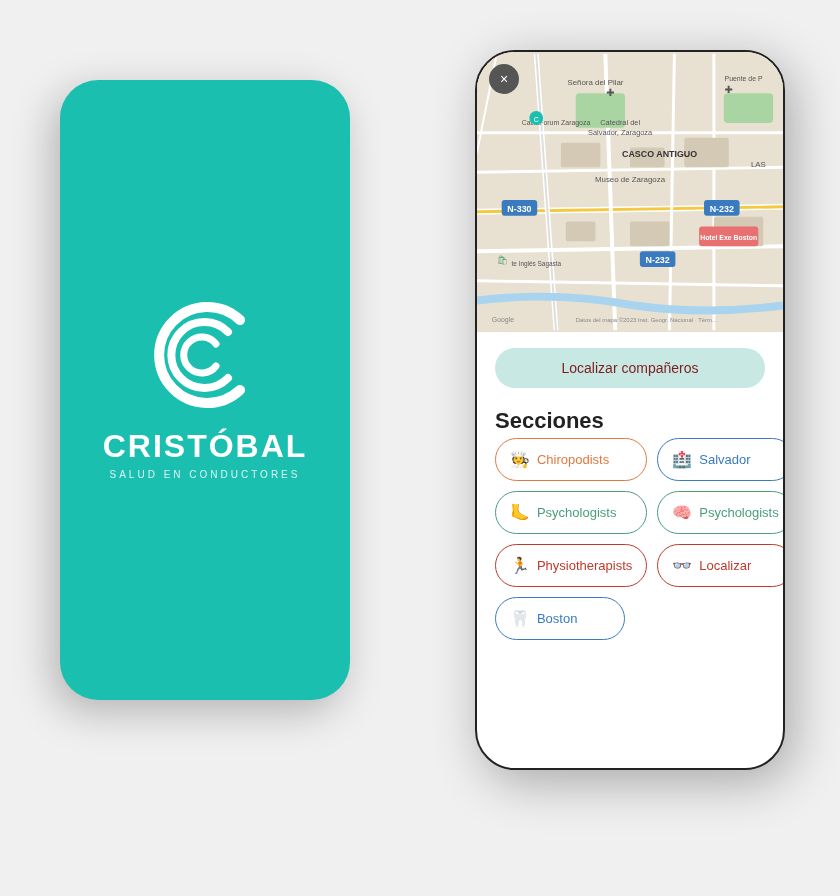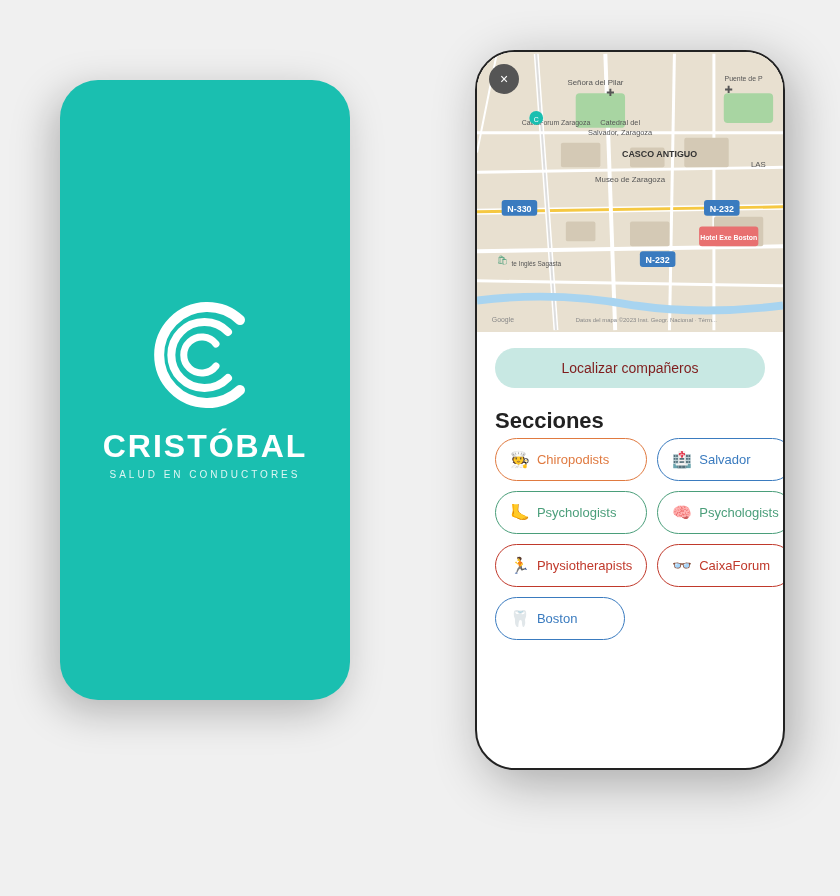--- a/index.html
+++ b/index.html
@@ -339,21 +339,21 @@
           <span>Psychologists</span>
         </button>
 
         <button class="section-btn physiotherapists">
           <span class="section-icon">🏃</span>
           <span>Physiotherapists</span>
         </button>
 
         <button class="section-btn opticians">
           <span class="section-icon">👓</span>
-          <span>CaixaForum</span>
+          <span>Localizar</span>
         </button>
 
       </div>
 
       
       <div class="dentist-row">
         <button class="section-btn dentist">
           <span class="section-icon">🦷</span>
           <span>Boston</span>
         </button>

